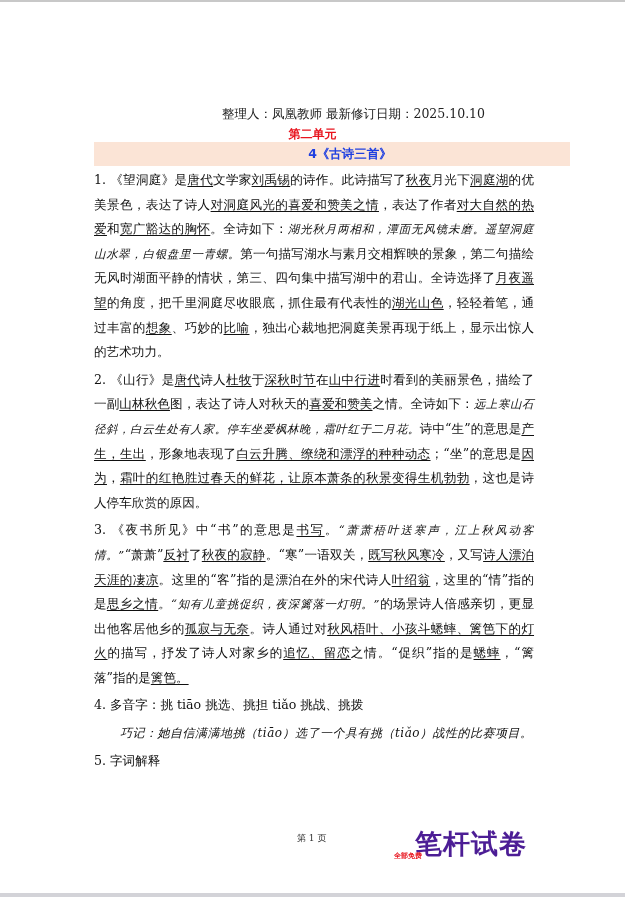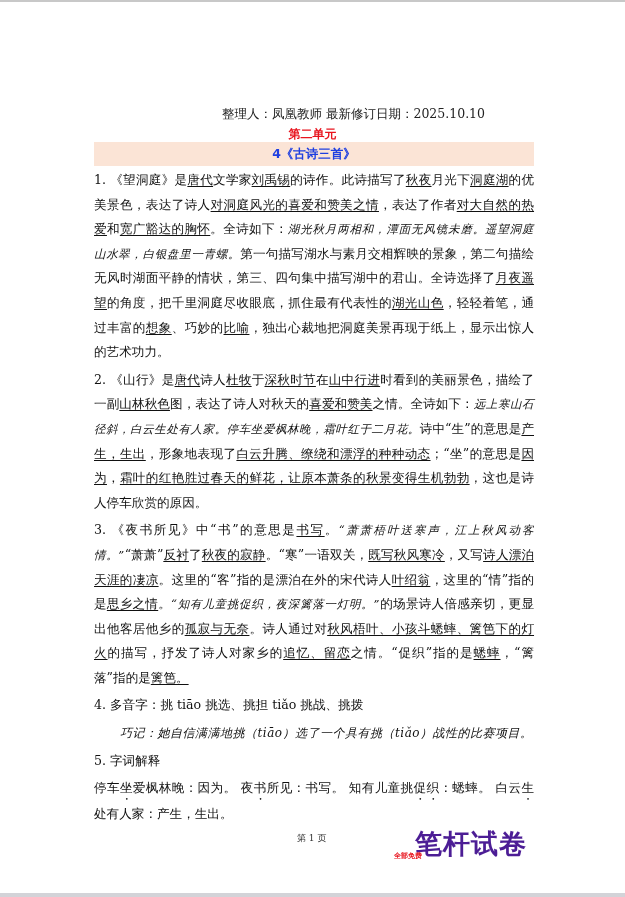--- a/index.html
+++ b/index.html
@@ -30,20 +30,21 @@
     position: absolute; left: 0; width: 625px; top: 124px;
     text-align: center; font-size: 12px; font-weight: bold; color: #e8141e;
     font-family: "DejaVu Sans", sans-serif;
   }
   .lesson-band {
     position: absolute; left: 94px; top: 142px; width: 440px; height: 24px;
     background: #fbe4d6;
     text-align: center; line-height: 24px;
     font-size: 12.5px; font-weight: bold; color: #1f3fe0;
     font-family: "DejaVu Sans", sans-serif;
+    padding-left: 36px;
   }
   .body {
     position: absolute; left: 94px; top: 168px; width: 440px;
     font-size: 12.6px; line-height: 24.6px; text-align: justify;
   }
   .para { margin: 0; }
   .para + .para { margin-top: 3px; }
   u { text-decoration: underline; text-underline-offset: 2px; }
   .poem { font-size: 11.5px; font-style: italic; letter-spacing: 0.5px; }
   .small-line { font-size: 12px; margin-left: 26px; }
@@ -86,21 +87,20 @@
   <p class="para"><span>1. 《望洞庭》是</span><u>唐代</u><span>文学家</span><u>刘禹锡</u><span>的诗作。此诗描写了</span><u>秋夜</u><span>月光下</span><u>洞庭湖</u><span>的优美景色，表达了诗人</span><u>对洞庭风光的喜爱和赞美之情</u><span>，表达了作者</span><u>对大自然的热爱</u><span>和</span><u>宽广豁达的胸怀</u><span>。全诗如下：</span><span class="poem">湖光秋月两相和，潭面无风镜未磨。遥望洞庭山水翠，白银盘里一青螺。</span><span>第一句描写湖水与素月交相辉映的景象，第二句描绘无风时湖面平静的情状，第三、四句集中描写湖中的君山。全诗选择了</span><u>月夜遥望</u><span>的角度，把千里洞庭尽收眼底，抓住最有代表性的</span><u>湖光山色</u><span>，轻轻着笔，通过丰富的</span><u>想象</u><span>、巧妙的</span><u>比喻</u><span>，独出心裁地把洞庭美景再现于纸上，显示出惊人的艺术功力。</span></p>
 
   <p class="para"><span>2. 《山行》是</span><u>唐代</u><span>诗人</span><u>杜牧</u><span>于</span><u>深秋时节</u><span>在</span><u>山中行进</u><span>时看到的美丽景色，描绘了一副</span><u>山林秋色</u><span>图，表达了诗人对秋天的</span><u>喜爱和赞美</u><span>之情。全诗如下：</span><span class="poem">远上寒山石径斜，白云生处有人家。停车坐爱枫林晚，霜叶红于二月花。</span><span>诗中“生”的意思是</span><u>产生，生出</u><span>，形象地表现了</span><u>白云升腾、缭绕和漂浮的种种动态</u><span>；“坐”的意思是</span><u>因为</u><span>，</span><u>霜叶的红艳胜过春天的鲜花，让原本萧条的秋景变得生机勃勃</u><span>，这也是诗人停车欣赏的原因。</span></p>
 
   <p class="para"><span>3. 《夜书所见》中“书”的意思是</span><u>书写</u><span>。</span><span class="poem">“萧萧梧叶送寒声，江上秋风动客情。”</span><span>“萧萧”</span><u>反衬</u><span>了</span><u>秋夜的寂静</u><span>。“寒”一语双关，</span><u>既写秋风寒冷</u><span>，又写</span><u>诗人漂泊天涯的凄凉</u><span>。这里的“客”指的是漂泊在外的宋代诗人</span><u>叶绍翁</u><span>，这里的“情”指的是</span><u>思乡之情</u><span>。</span><span class="poem">“知有儿童挑促织，夜深篱落一灯明。”</span><span>的场景诗人倍感亲切，更显出他客居他乡的</span><u>孤寂与无奈</u><span>。诗人通过对</span><u>秋风梧叶、小孩斗蟋蟀、篱笆下的灯火</u><span>的描写，抒发了诗人对家乡的</span><u>追忆、留恋</u><span>之情。“促织”指的是</span><u>蟋蟀</u><span>，“篱落”指的是</span><u>篱笆。</u></p>
 
   <p class="para">4. 多音字：挑 tiāo 挑选、挑担 tiǎo 挑战、挑拨</p>
   <p class="para small-line poem">巧记：她自信满满地挑（tiāo）选了一个具有挑（tiǎo）战性的比赛项目。</p>
 
   <p class="para">5. 字词解释</p>
-  <p class="para"><span>停车</span><span class="dot">坐</span><span>爱枫林晚：因为。 夜</span><span class="dot">书</span><span>所见：书写。  知有儿童挑</span><span class="dot">促织</span><span>：蟋蟀。  白云</span><span class="dot">生</span><span>处有人家：产生，生出。</span></p>
 </div>
 
 <div class="footer">第 1 页</div>
 
 <div class="wm-title">笔杆试卷</div>
 <div class="wm-free">全部免费</div>
 <div class="wm-url">www.biganshijuan.com</div>
 
 <div class="bottom-strip"></div>
 

